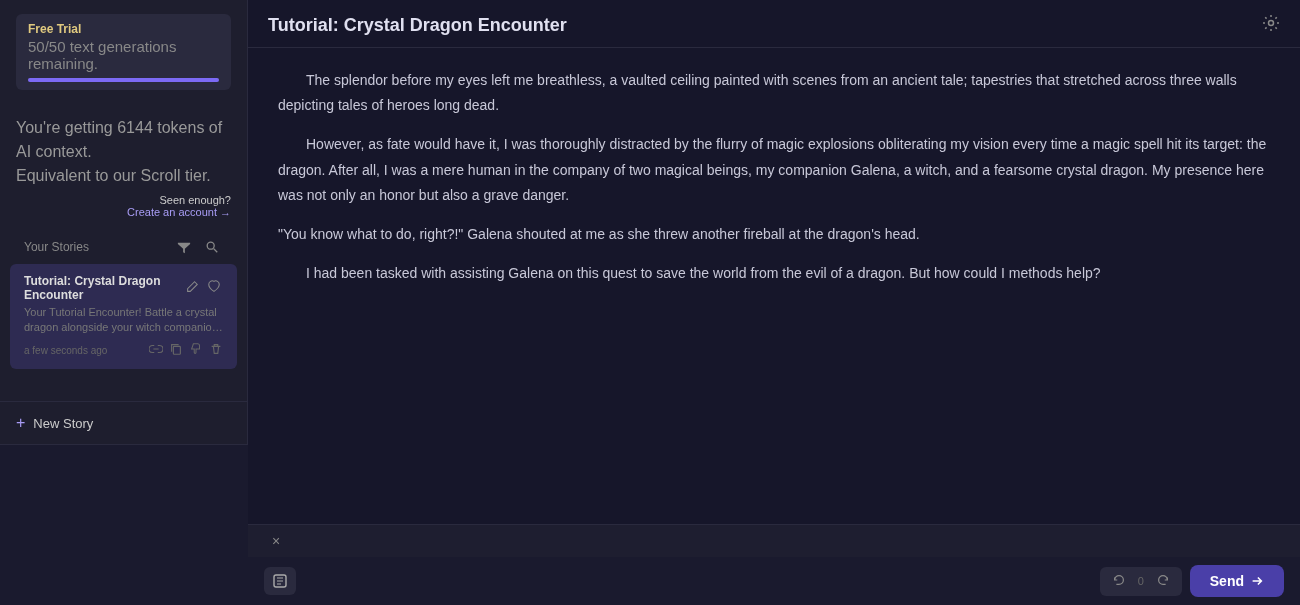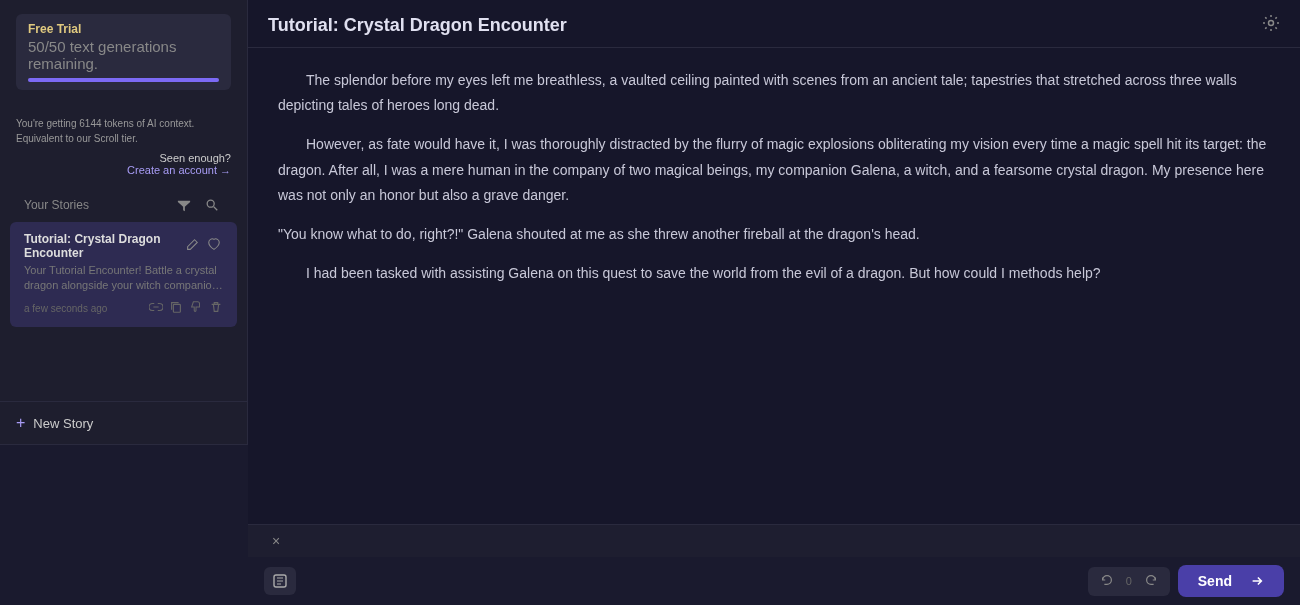--- a/index.html
+++ b/index.html
@@ -55,21 +55,21 @@
     }
 
     .progress-bar-fill {
       background: #7c6af5;
       height: 4px;
       border-radius: 4px;
       width: 100%;
     }
 
     .tokens-info {
-      font-size: 10px;
+      font-size: 16px;
       color: #999;
       margin-top: 26px;
       line-height: 1.5;
     }
 
     .create-account {
       font-size: 11px;
       color: #ccc;
       margin-top: 6px;
       text-align: right;
@@ -358,21 +358,21 @@
       background: #4a3fa8;
       border: none;
       border-radius: 8px;
       cursor: pointer;
       color: #fff;
       font-size: 14px;
       font-weight: 600;
       padding: 8px 20px;
       display: flex;
       align-items: center;
-      gap: 18px;
+      gap: 6px;
     }
 
     .svg-icon-sm {
       width: 14px;
       height: 14px;
       fill: currentColor;
     }
   </style>
 </head>
 <body>

